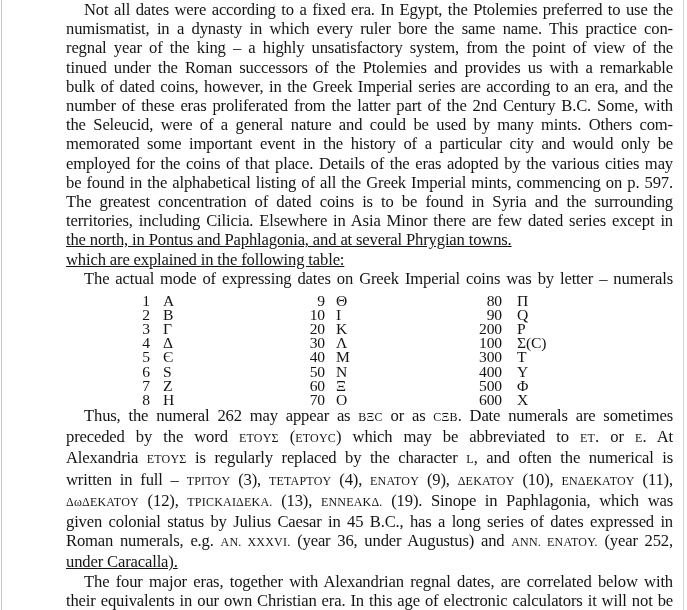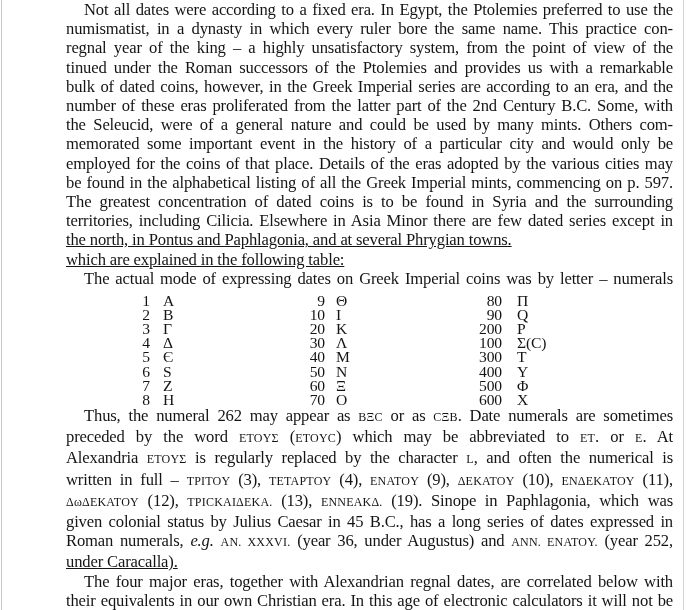--- a/index.html
+++ b/index.html
@@ -162,20 +162,20 @@
         </div>
       </div>
   </div>
   <div class="para" id="p3">
       <span class="line" style="padding-left: 18px;"><span>Thus, the numeral 262 may appear as </span><span class="sc">BΞC</span><span> or as </span><span class="sc">CΞB</span><span>. Date numerals are sometimes</span></span>
       <span class="line"><span>preceded by the word </span><span class="sc">ETOYΣ</span><span> (</span><span class="sc">ETOYC</span><span>) which may be abbreviated to </span><span class="sc">ET</span><span>. or </span><span class="sc">E</span><span>. At</span></span>
       <span class="line"><span>Alexandria </span><span class="sc">ETOYΣ</span><span> is regularly replaced by the character </span><span class="sc">L</span><span>, and often the numerical is</span></span>
       <span class="line"><span>written in full – </span><span class="sc">TPITOY</span><span> (3), </span><span class="sc">TETAPTOY</span><span> (4), </span><span class="sc">ENATOY</span><span> (9), </span><span class="sc">ΔEKATOY</span><span> (10), </span><span class="sc">ENΔEKATOY</span><span> (11),</span></span>
       <span class="line"><span class="sc">ΔωΔEKATOY</span><span> (12), </span><span class="sc">TPICKAIΔEKA.</span><span> (13), </span><span class="sc">ENNEAKΔ.</span><span> (19). Sinope in Paphlagonia, which was</span></span>
       <span class="line"><span>given colonial status by Julius Caesar in 45 B.C., has a long series of dates expressed in</span></span>
-      <span class="line"><span>Roman numerals, </span><span style="font-style: italic; margin-top: 12px;">e.g.</span><span> </span><span class="sc">AN. XXXVI.</span><span> (year 36, under Augustus) and </span><span class="sc">ANN. ENATOY.</span><span> (year 252,</span></span>
+      <span class="line"><span>Roman numerals, </span><span style=" margin-top: 12px;">e.g.</span><span> </span><span class="sc">AN. XXXVI.</span><span> (year 36, under Augustus) and </span><span class="sc">ANN. ENATOY.</span><span> (year 252,</span></span>
       <span class="line last"><span>under Caracalla).</span></span>
     </div>
   <div class="para" id="p4">
       <span class="line" style="padding-left: 18px;">The four major eras, together with Alexandrian regnal dates, are correlated below with</span>
       <span class="line">their equivalents in our own Christian era. In this age of electronic calculators it will not be</span>
     </div>
 </div>
 
 </body></html>

